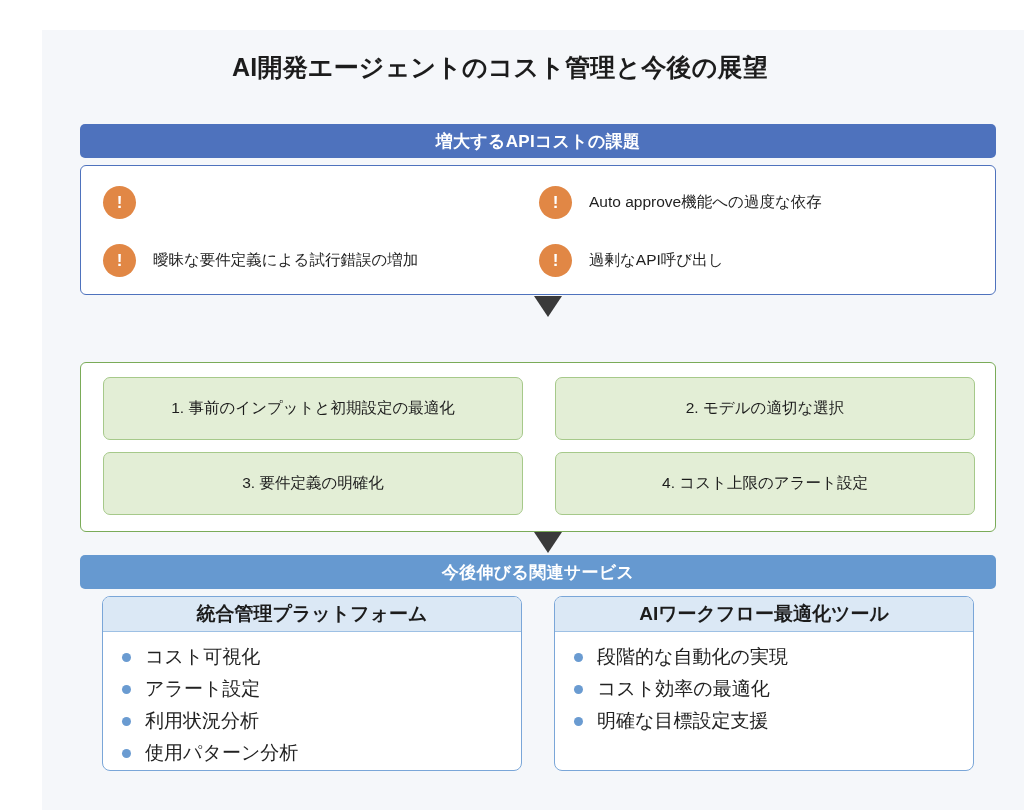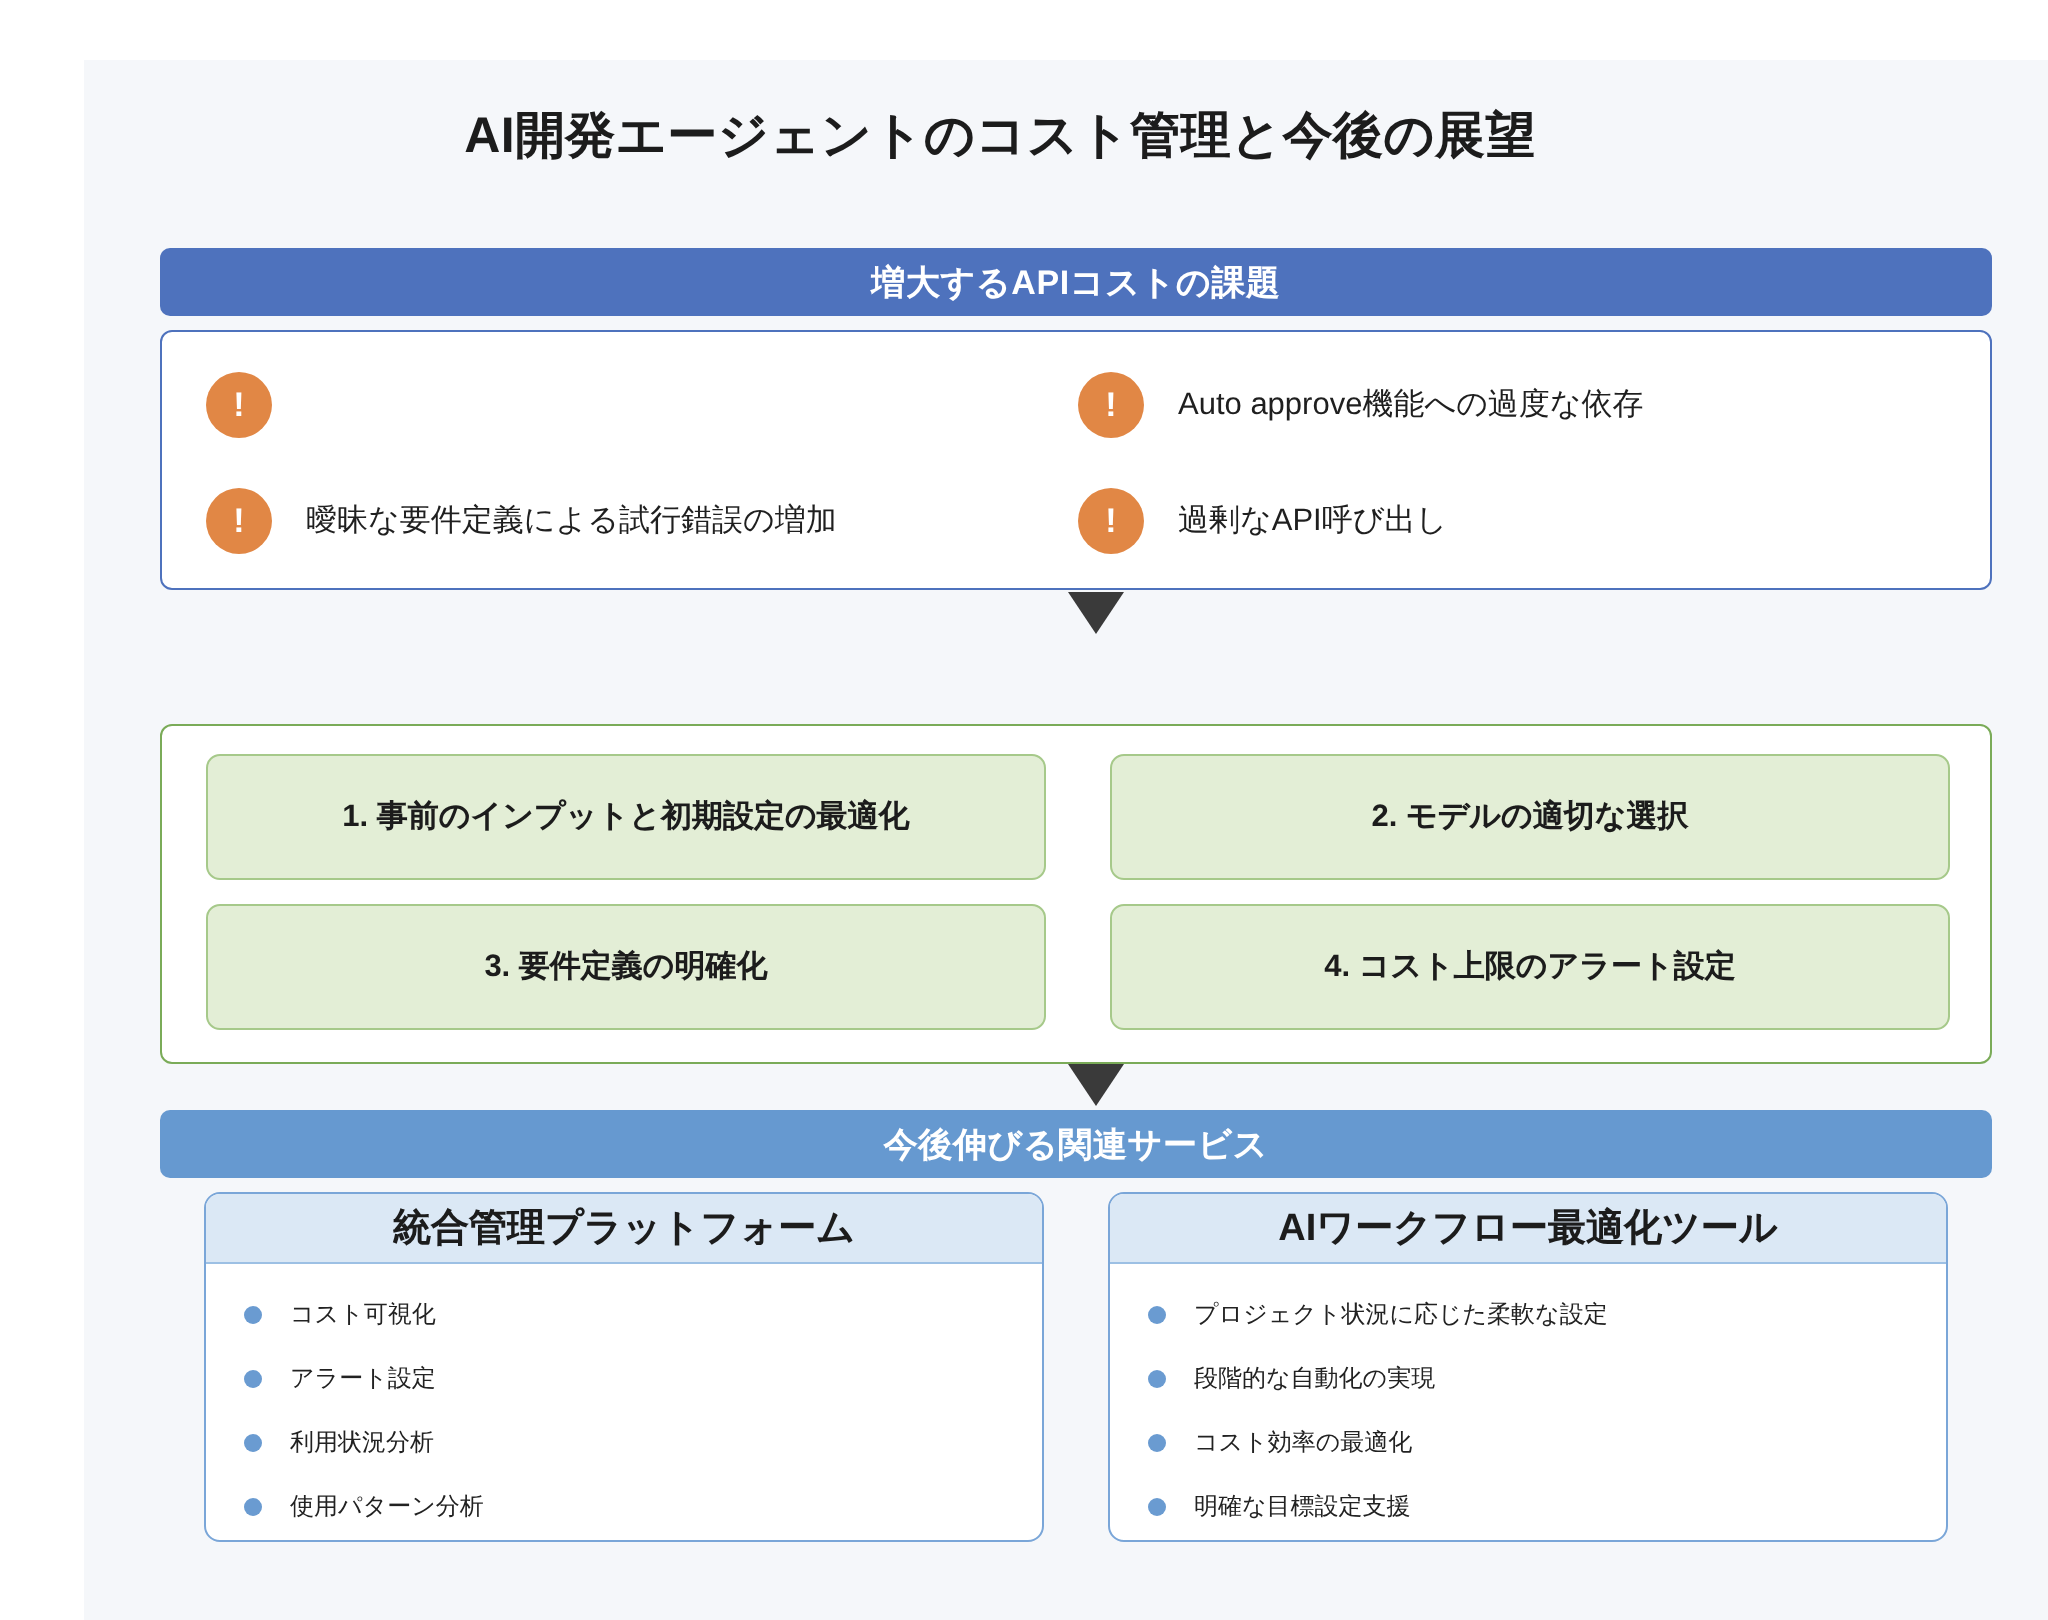--- a/index.html
+++ b/index.html
@@ -154,21 +154,21 @@
   }
   .method-box {
     height: 63px;
     background: #e3eed6;
     border: 1.4px solid #a6c98a;
     border-radius: 7px;
     display: flex;
     align-items: center;
     justify-content: center;
     font-size: 15.5px;
-    font-weight: bold;
+    font-weight: normal;
     color: #1c1c1c;
     box-sizing: border-box;
   }
 
   
   .service-grid {
     position: absolute;
     left: 22px;
     top: 0px;
     width: 872px;
@@ -198,21 +198,21 @@
   .service-list {
     list-style: none;
     margin: 0;
     padding: 9px 0 0 0;
   }
   .service-list li {
     display: flex;
     align-items: center;
     height: 32px;
     padding-left: 19px;
-    font-size: 12px;
+    font-size: 19px;
     color: #222222;
   }
   .bullet-dot {
     flex: 0 0 auto;
     width: 9px;
     height: 9px;
     border-radius: 50%;
     background: #6a9bd1;
     margin-right: 14px;
   }
@@ -291,24 +291,20 @@
               <span>使用パターン分析</span>
             </li>
           </ul>
         </div>
 
         <div class="service-card">
           <div class="service-card-header">AIワークフロー最適化ツール</div>
           <ul class="service-list">
             <li>
               <span class="bullet-dot"></span>
-              <span>プロジェクト状況に応じた柔軟な設定</span>
-            </li>
-            <li>
-              <span class="bullet-dot"></span>
               <span>段階的な自動化の実現</span>
             </li>
             <li>
               <span class="bullet-dot"></span>
               <span>コスト効率の最適化</span>
             </li>
             <li>
               <span class="bullet-dot"></span>
               <span>明確な目標設定支援</span>
             </li>

